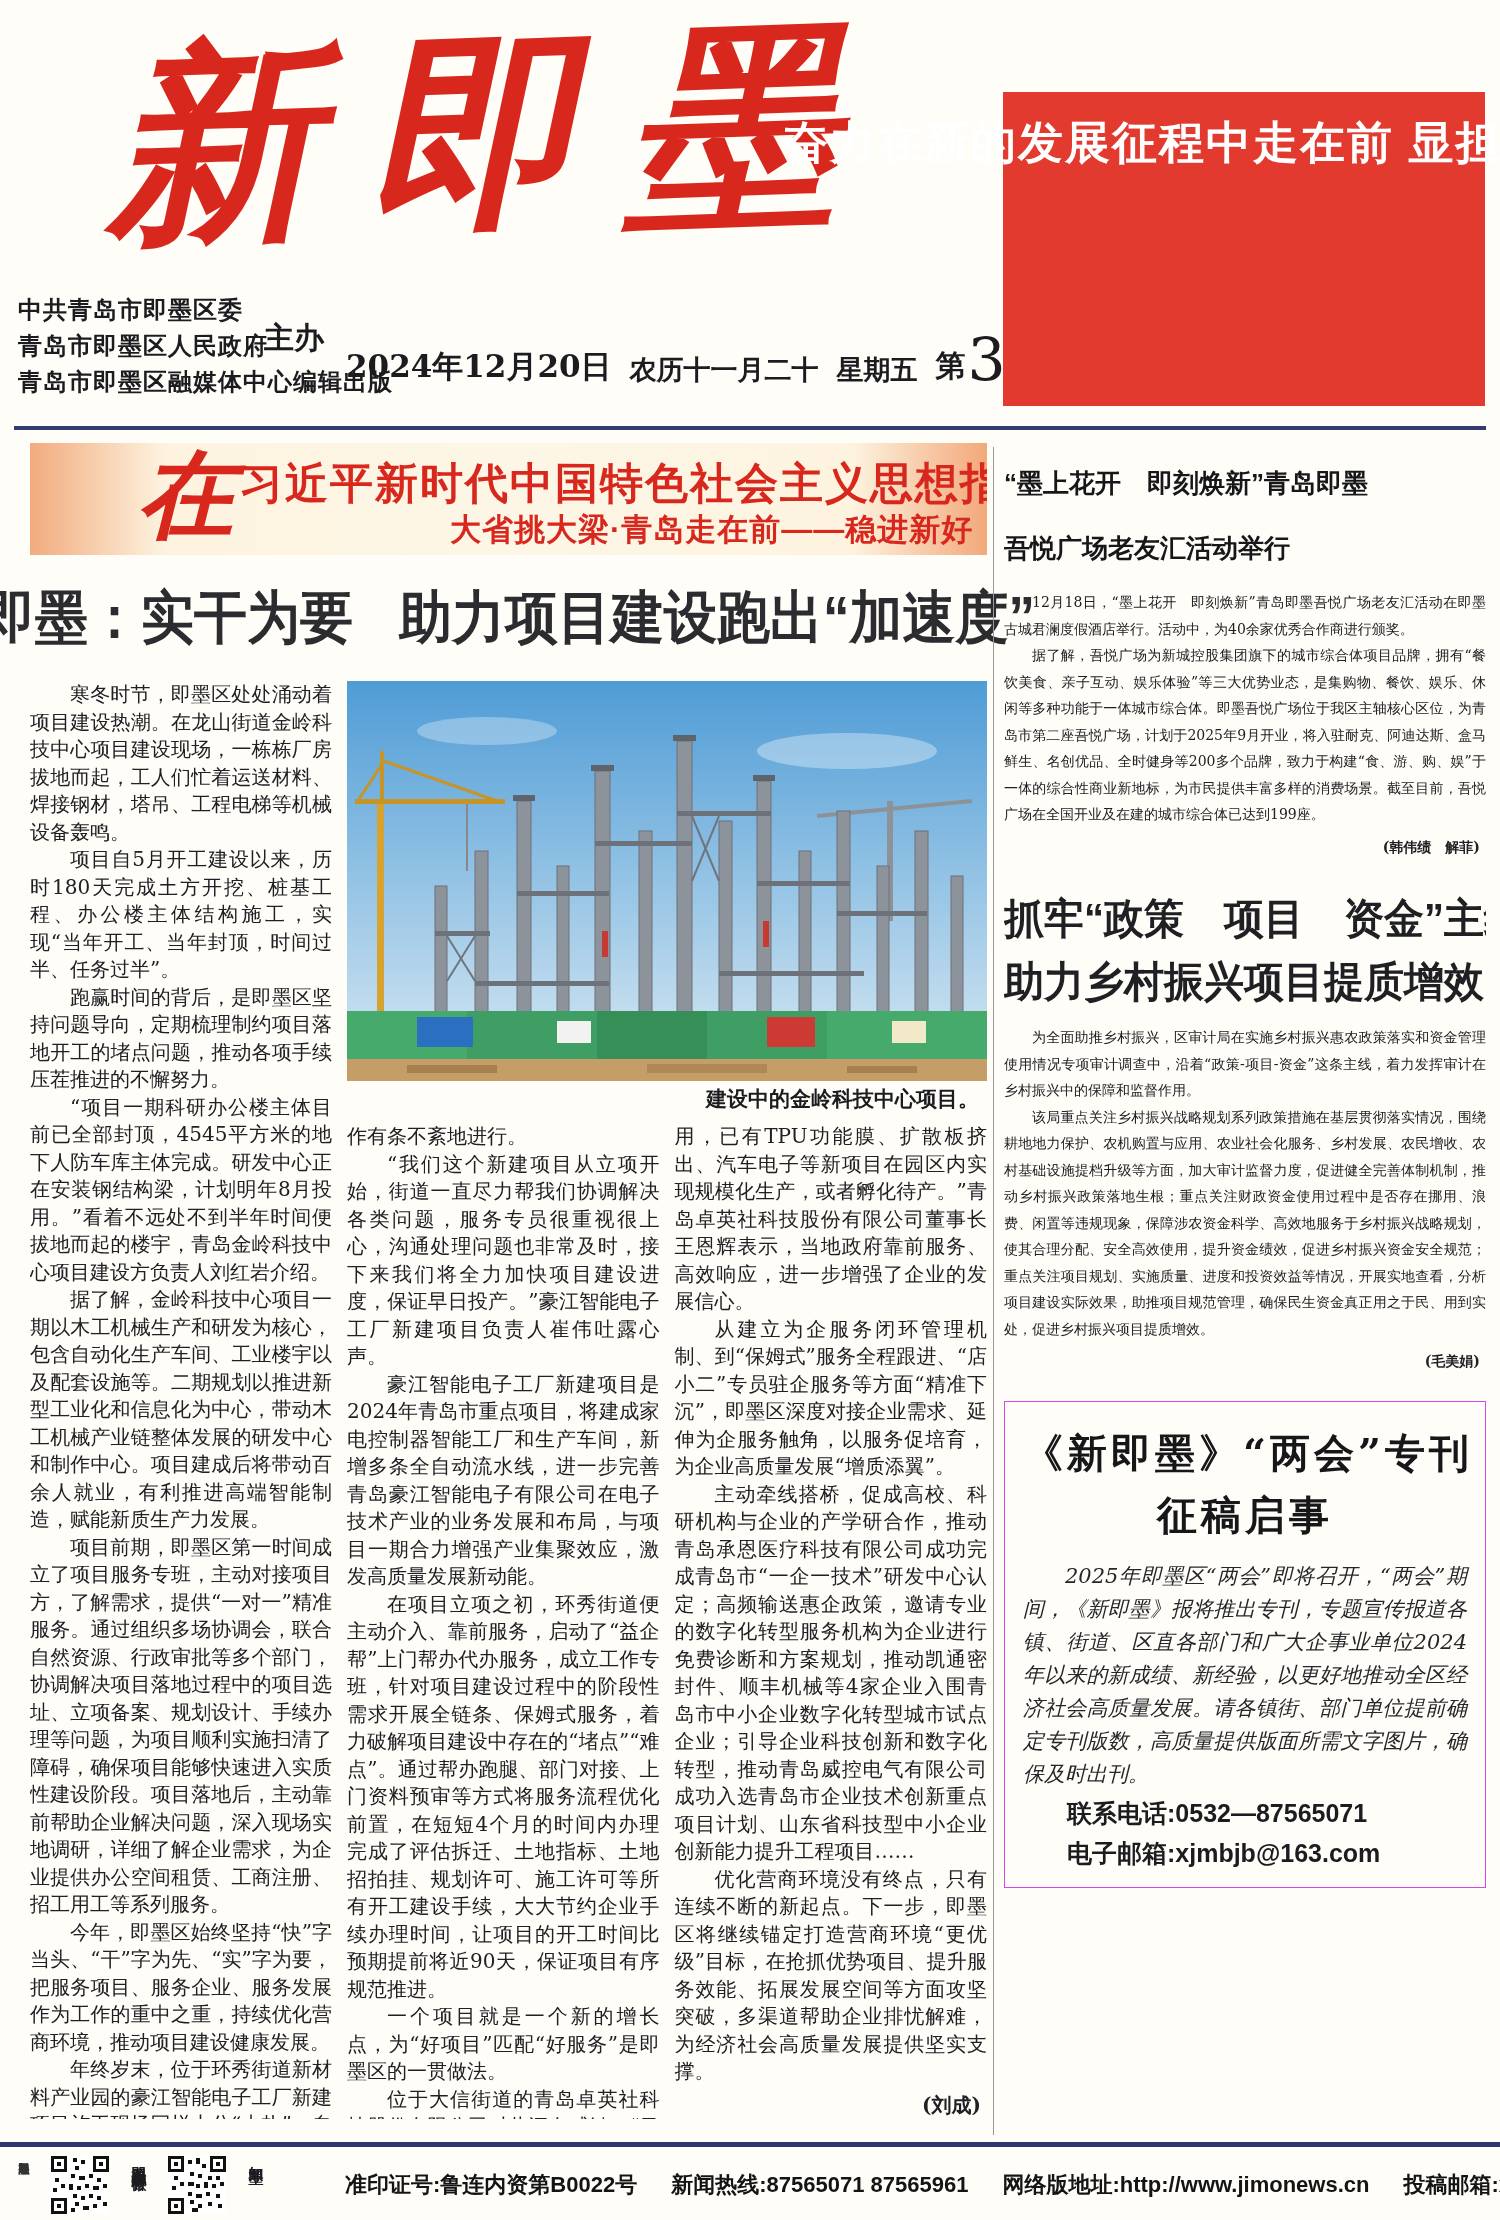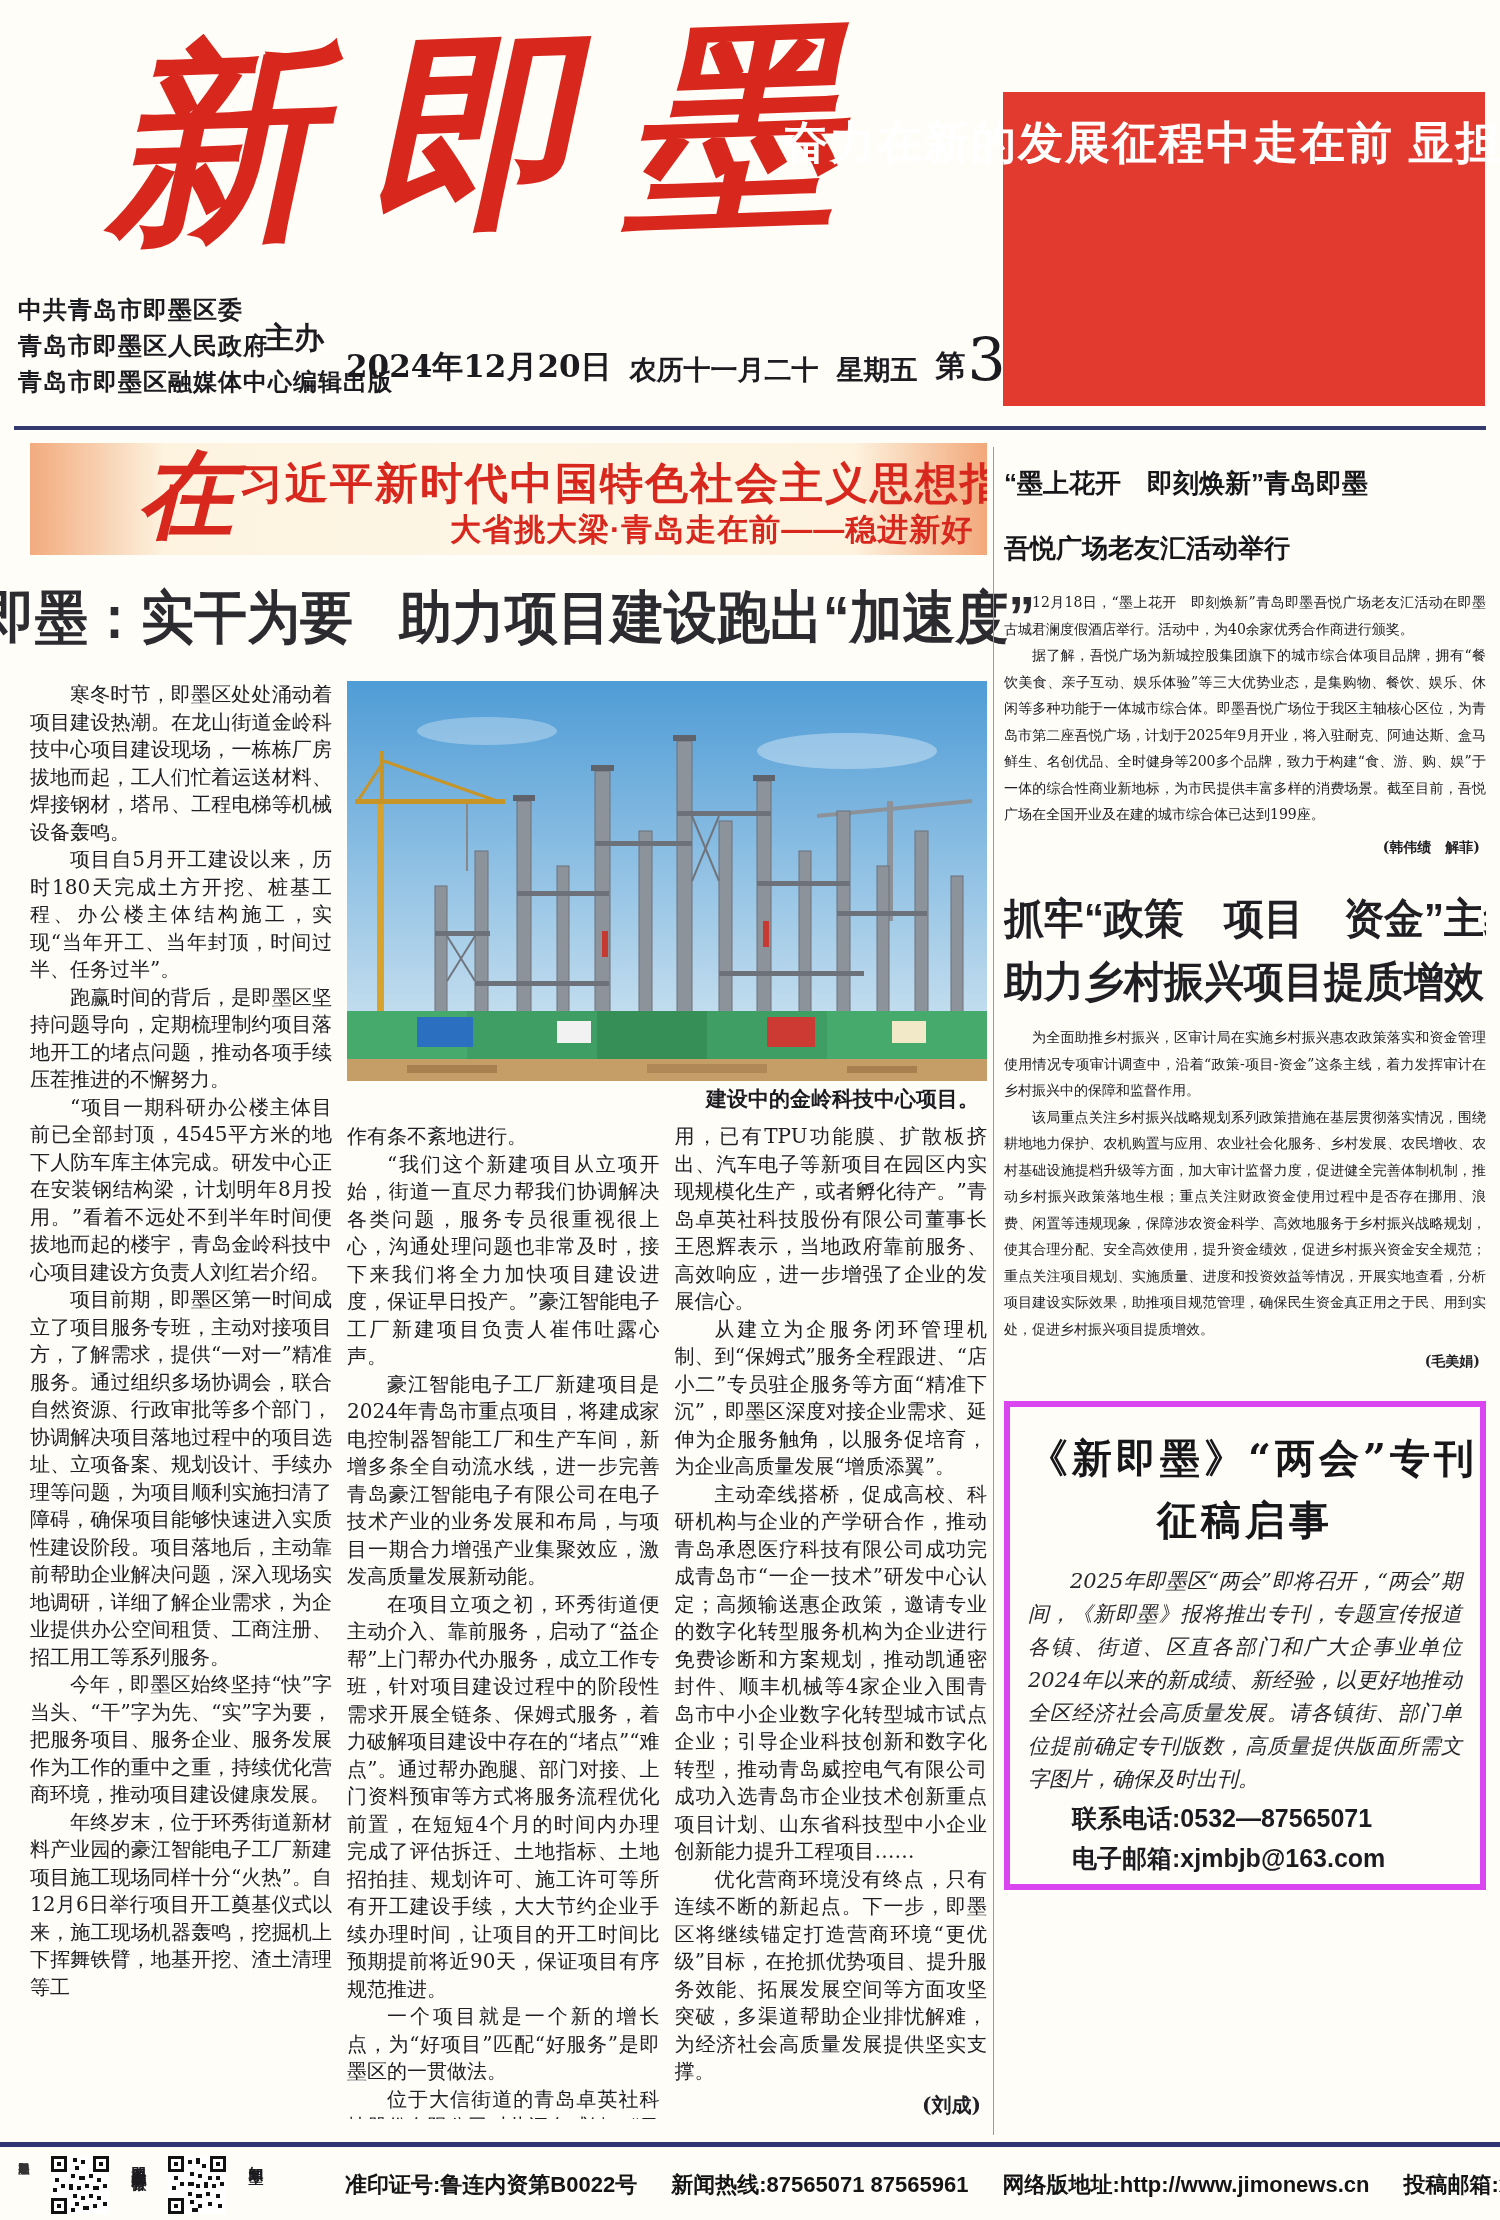--- a/index.html
+++ b/index.html
@@ -78,21 +78,21 @@
   .byline{text-align:right;font-weight:bold;text-indent:0 !important;padding-right:6px;margin-top:6px !important;}
   
   .v-divider{position:absolute;left:993px;top:447px;width:1px;height:1688px;background:#9a9a9a;}
   .sidebar{position:absolute;left:1004px;top:447px;width:482px;height:1688px;overflow:hidden;}
   .a1-headline{font-family:Liberation Sans, sans-serif;font-size:26px;font-weight:bold;line-height:57px;color:#17171a;margin-top:8px;white-space:nowrap;}
   .sb-body{font-family:"DejaVu Serif",serif;font-size:14px;line-height:26.5px;text-align:justify;color:#202024;margin-top:12px;}
   .sb-body p{margin:0;text-indent:2em;}
   .a2-headline{font-size:40px;font-weight:900;line-height:63px;color:#202024;margin-top:26px;letter-spacing:0;white-space:nowrap;transform:scaleY(1.05);transform-origin:left top;}
   
   .notice-box{
-    border:6px solid #d946ef;margin-top:26px;padding:20px 18px 8px 18px;box-sizing:border-box;
+    border:1px solid #d946ef;margin-top:26px;padding:20px 18px 16px 18px;box-sizing:border-box;
   }
   .notice-title{
     text-align:center;font-family:"DejaVu Serif",serif;font-weight:bold;
     font-size:40px;line-height:62px;letter-spacing:4px;color:#17171a;white-space:nowrap;
   }
   .notice-body{
     margin-top:14px;font-family:"DejaVu Serif",serif;font-style:italic;
     font-size:21px;line-height:33px;text-align:justify;color:#26262a;
   }
   .notice-body p{margin:0;text-indent:2em;}
@@ -152,20 +152,21 @@
     <span>助力项目建设跑出“加速度”</span>
   </div>
 
   <div class="article-body">
 
     <div class="col1 art">
       <p>寒冬时节，即墨区处处涌动着项目建设热潮。在龙山街道金岭科技中心项目建设现场，一栋栋厂房拔地而起，工人们忙着运送材料、焊接钢材，塔吊、工程电梯等机械设备轰鸣。</p>
       <p>项目自5月开工建设以来，历时180天完成土方开挖、桩基工程、办公楼主体结构施工，实现“当年开工、当年封顶，时间过半、任务过半”。</p>
       <p>跑赢时间的背后，是即墨区坚持问题导向，定期梳理制约项目落地开工的堵点问题，推动各项手续压茬推进的不懈努力。</p>
       <p>“项目一期科研办公楼主体目前已全部封顶，4545平方米的地下人防车库主体完成。研发中心正在安装钢结构梁，计划明年8月投用。”看着不远处不到半年时间便拔地而起的楼宇，青岛金岭科技中心项目建设方负责人刘红岩介绍。</p>
+      <p>据了解，金岭科技中心项目一期以木工机械生产和研发为核心，包含自动化生产车间、工业楼宇以及配套设施等。二期规划以推进新型工业化和信息化为中心，带动木工机械产业链整体发展的研发中心和制作中心。项目建成后将带动百余人就业，有利推进高端智能制造，赋能新质生产力发展。</p>
       <p>项目前期，即墨区第一时间成立了项目服务专班，主动对接项目方，了解需求，提供“一对一”精准服务。通过组织多场协调会，联合自然资源、行政审批等多个部门，协调解决项目落地过程中的项目选址、立项备案、规划设计、手续办理等问题，为项目顺利实施扫清了障碍，确保项目能够快速进入实质性建设阶段。项目落地后，主动靠前帮助企业解决问题，深入现场实地调研，详细了解企业需求，为企业提供办公空间租赁、工商注册、招工用工等系列服务。</p>
       <p>今年，即墨区始终坚持“快”字当头、“干”字为先、“实”字为要，把服务项目、服务企业、服务发展作为工作的重中之重，持续优化营商环境，推动项目建设健康发展。</p>
       <p>年终岁末，位于环秀街道新材料产业园的豪江智能电子工厂新建项目施工现场同样十分“火热”。自12月6日举行项目开工奠基仪式以来，施工现场机器轰鸣，挖掘机上下挥舞铁臂，地基开挖、渣土清理等工</p>
     </div>
 
     <div class="right-wrap">
       <div class="photo">
         <svg width="640" height="400" viewBox="0 0 640 400" xmlns="http://www.w3.org/2000/svg">
           <defs>
             <linearGradient id="sky" x1="0" y1="0" x2="0" y2="1">

